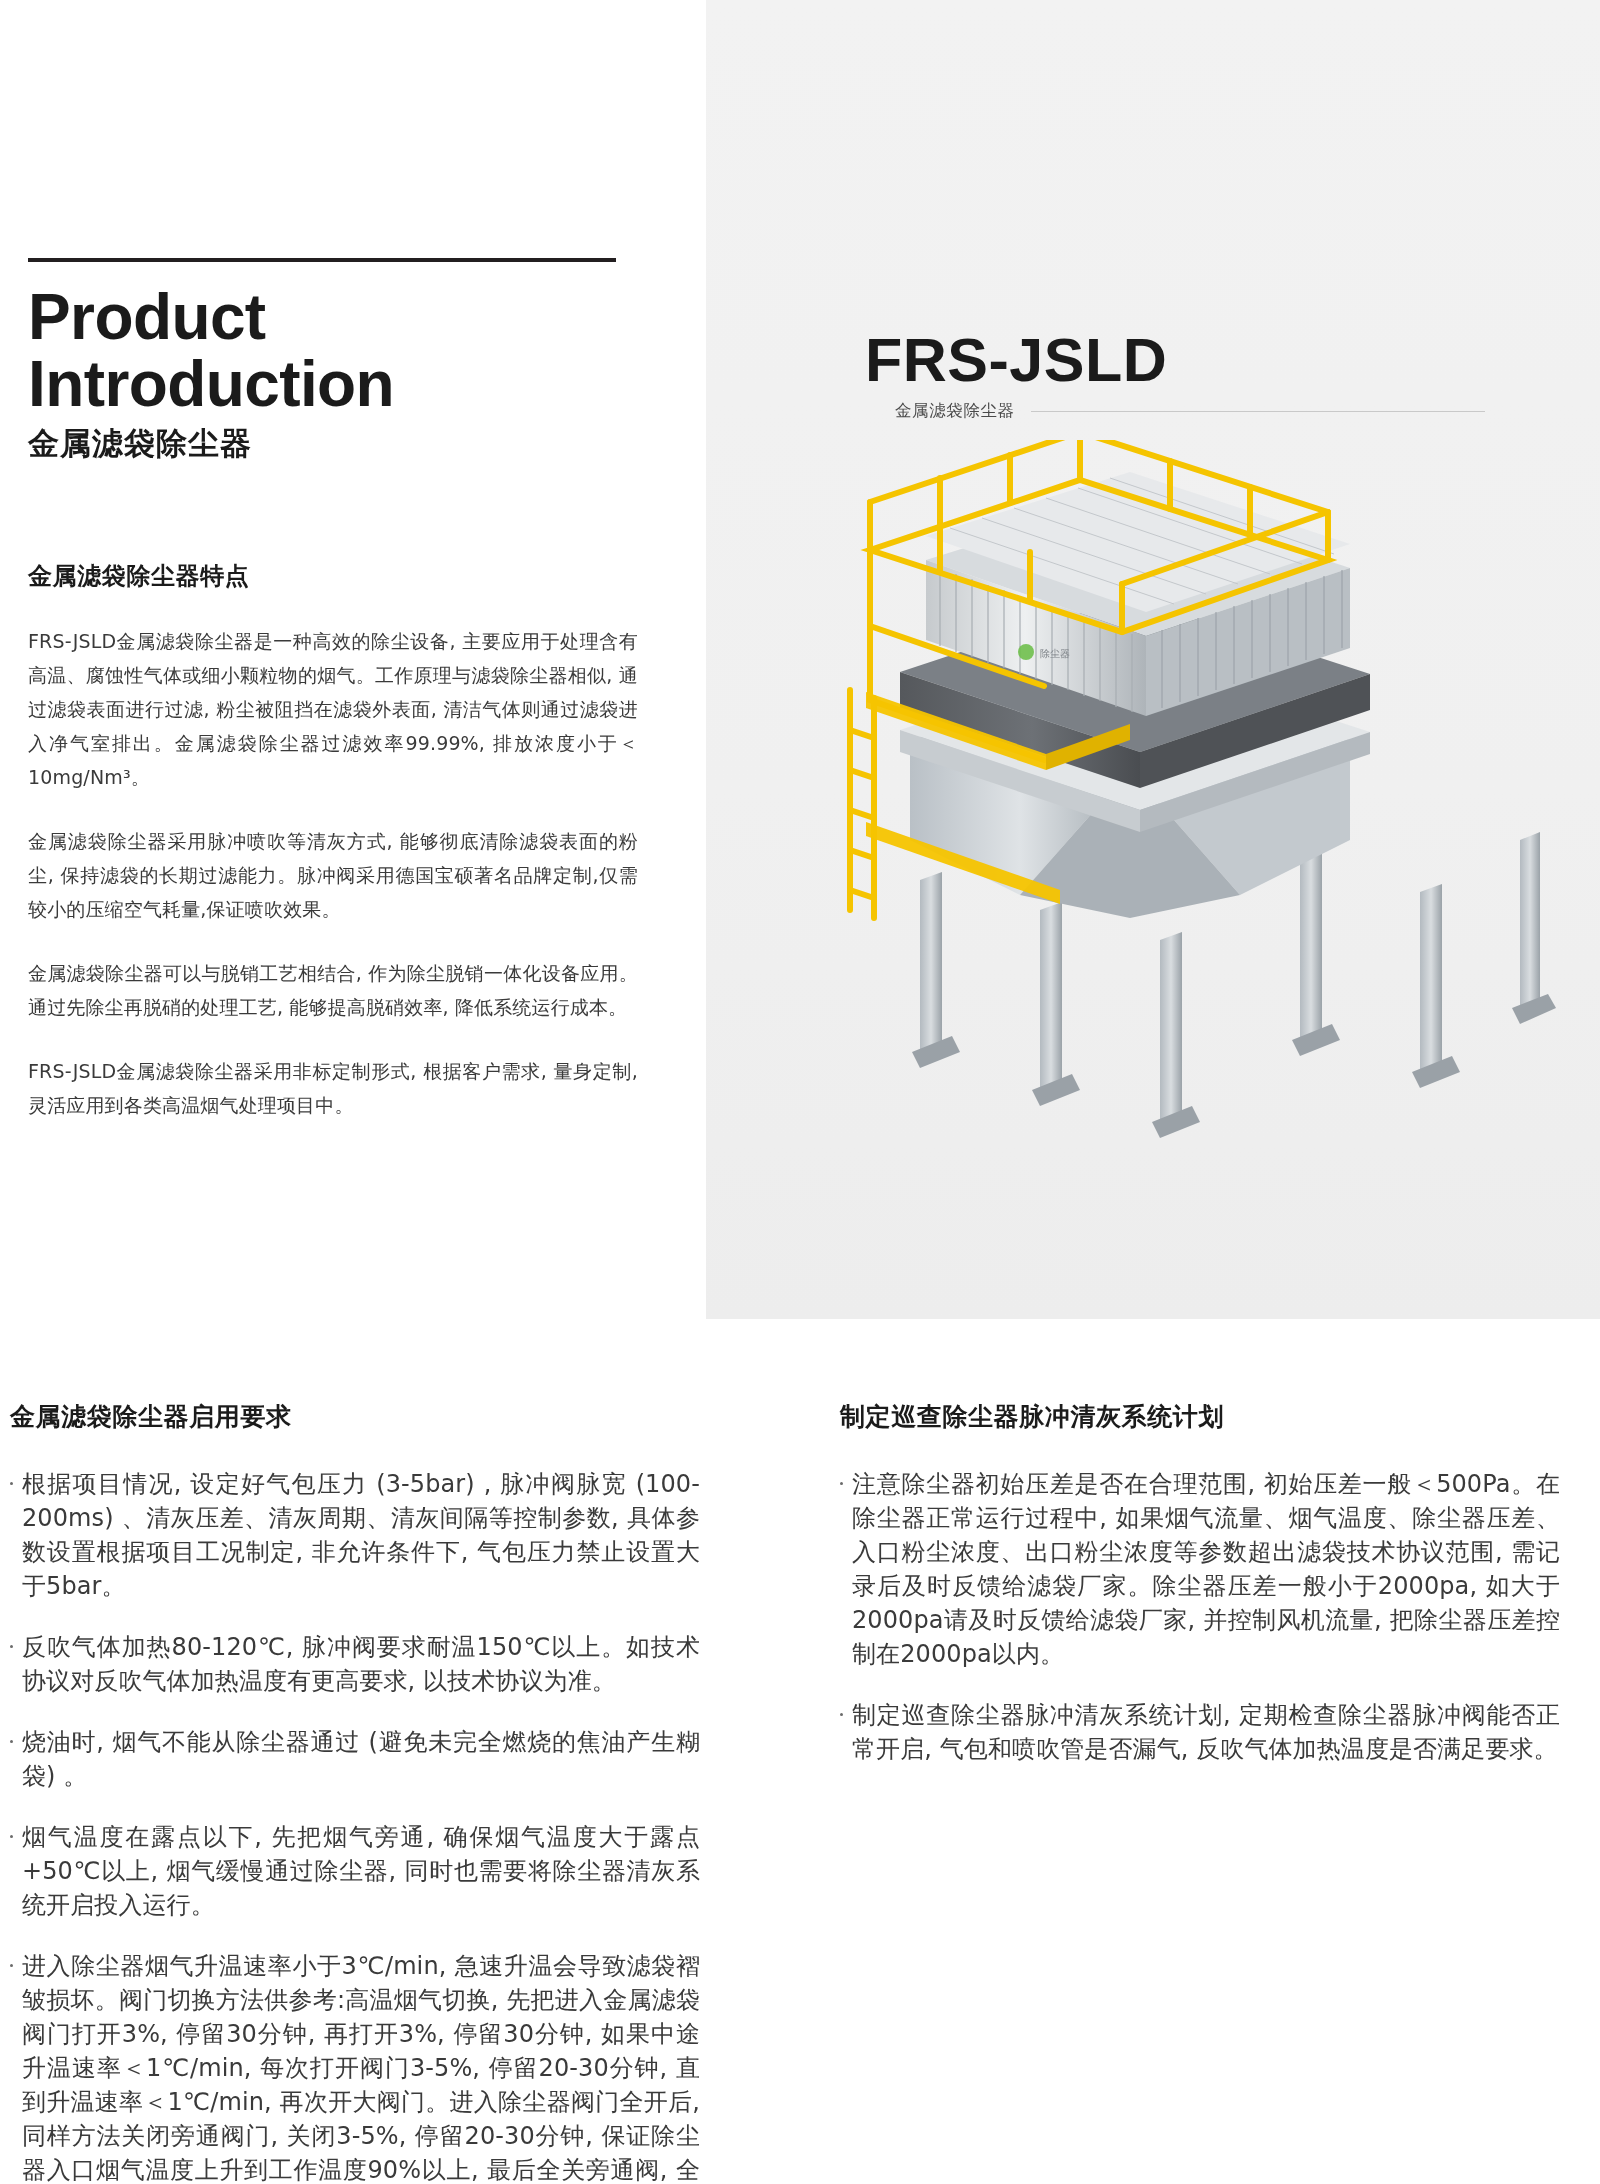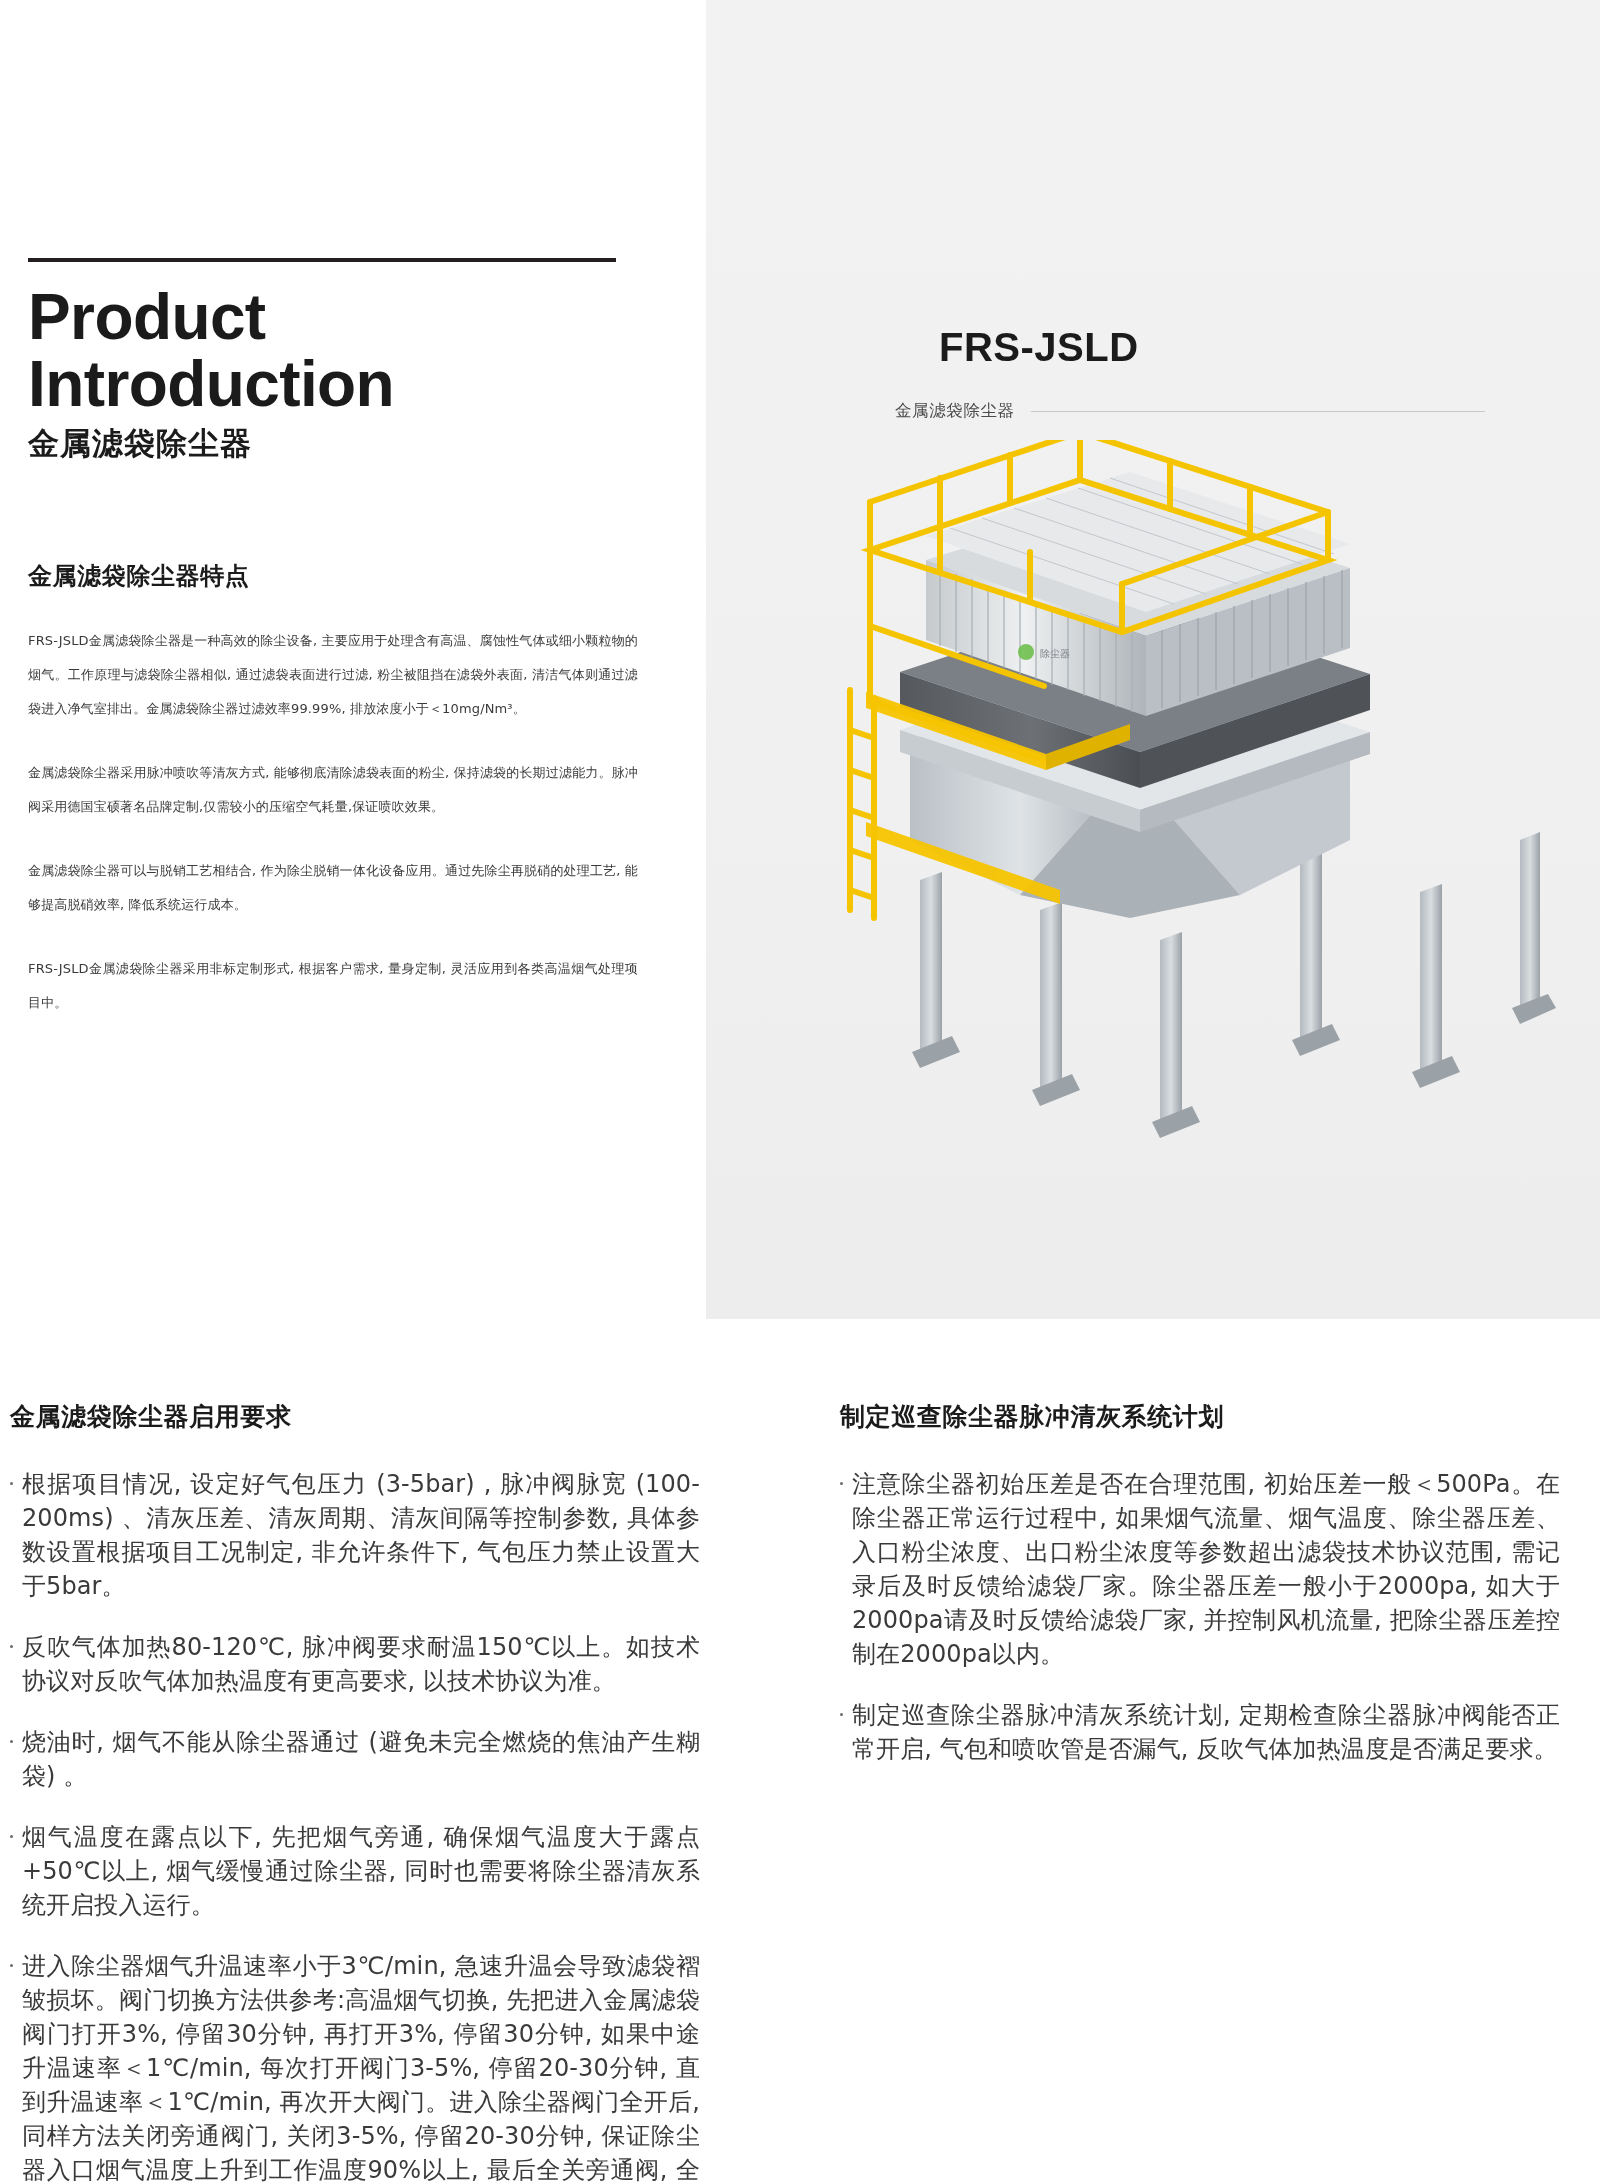--- a/index.html
+++ b/index.html
@@ -86,35 +86,35 @@
   }
 
   .left-body {
     position: absolute;
     left: 28px;
     top: 560px;
     width: 610px;
   }
   .left-body p {
     margin: 0 0 30px 0;
-    font-size: 13px;
+    font-size: 19px;
     line-height: 34px;
     color: #3a3a3a;
     text-align: justify;
     letter-spacing: 0.15px;
     font-family: "DejaVu Sans", "Liberation Sans", sans-serif;
   }
   .left-body p:last-child { margin-bottom: 0; }
 
   
   .hero-title {
     position: absolute;
-    left: 939px;
+    left: 865px;
     top: 325px;
-    font-size: 40px;
+    font-size: 61px;
     font-weight: bold;
     letter-spacing: 0.5px;
     color: #1b1b1b;
     font-family: "Liberation Sans", sans-serif;
   }
   .hero-sub-row {
     position: absolute;
     left: 895px;
     top: 400px;
     width: 590px;

